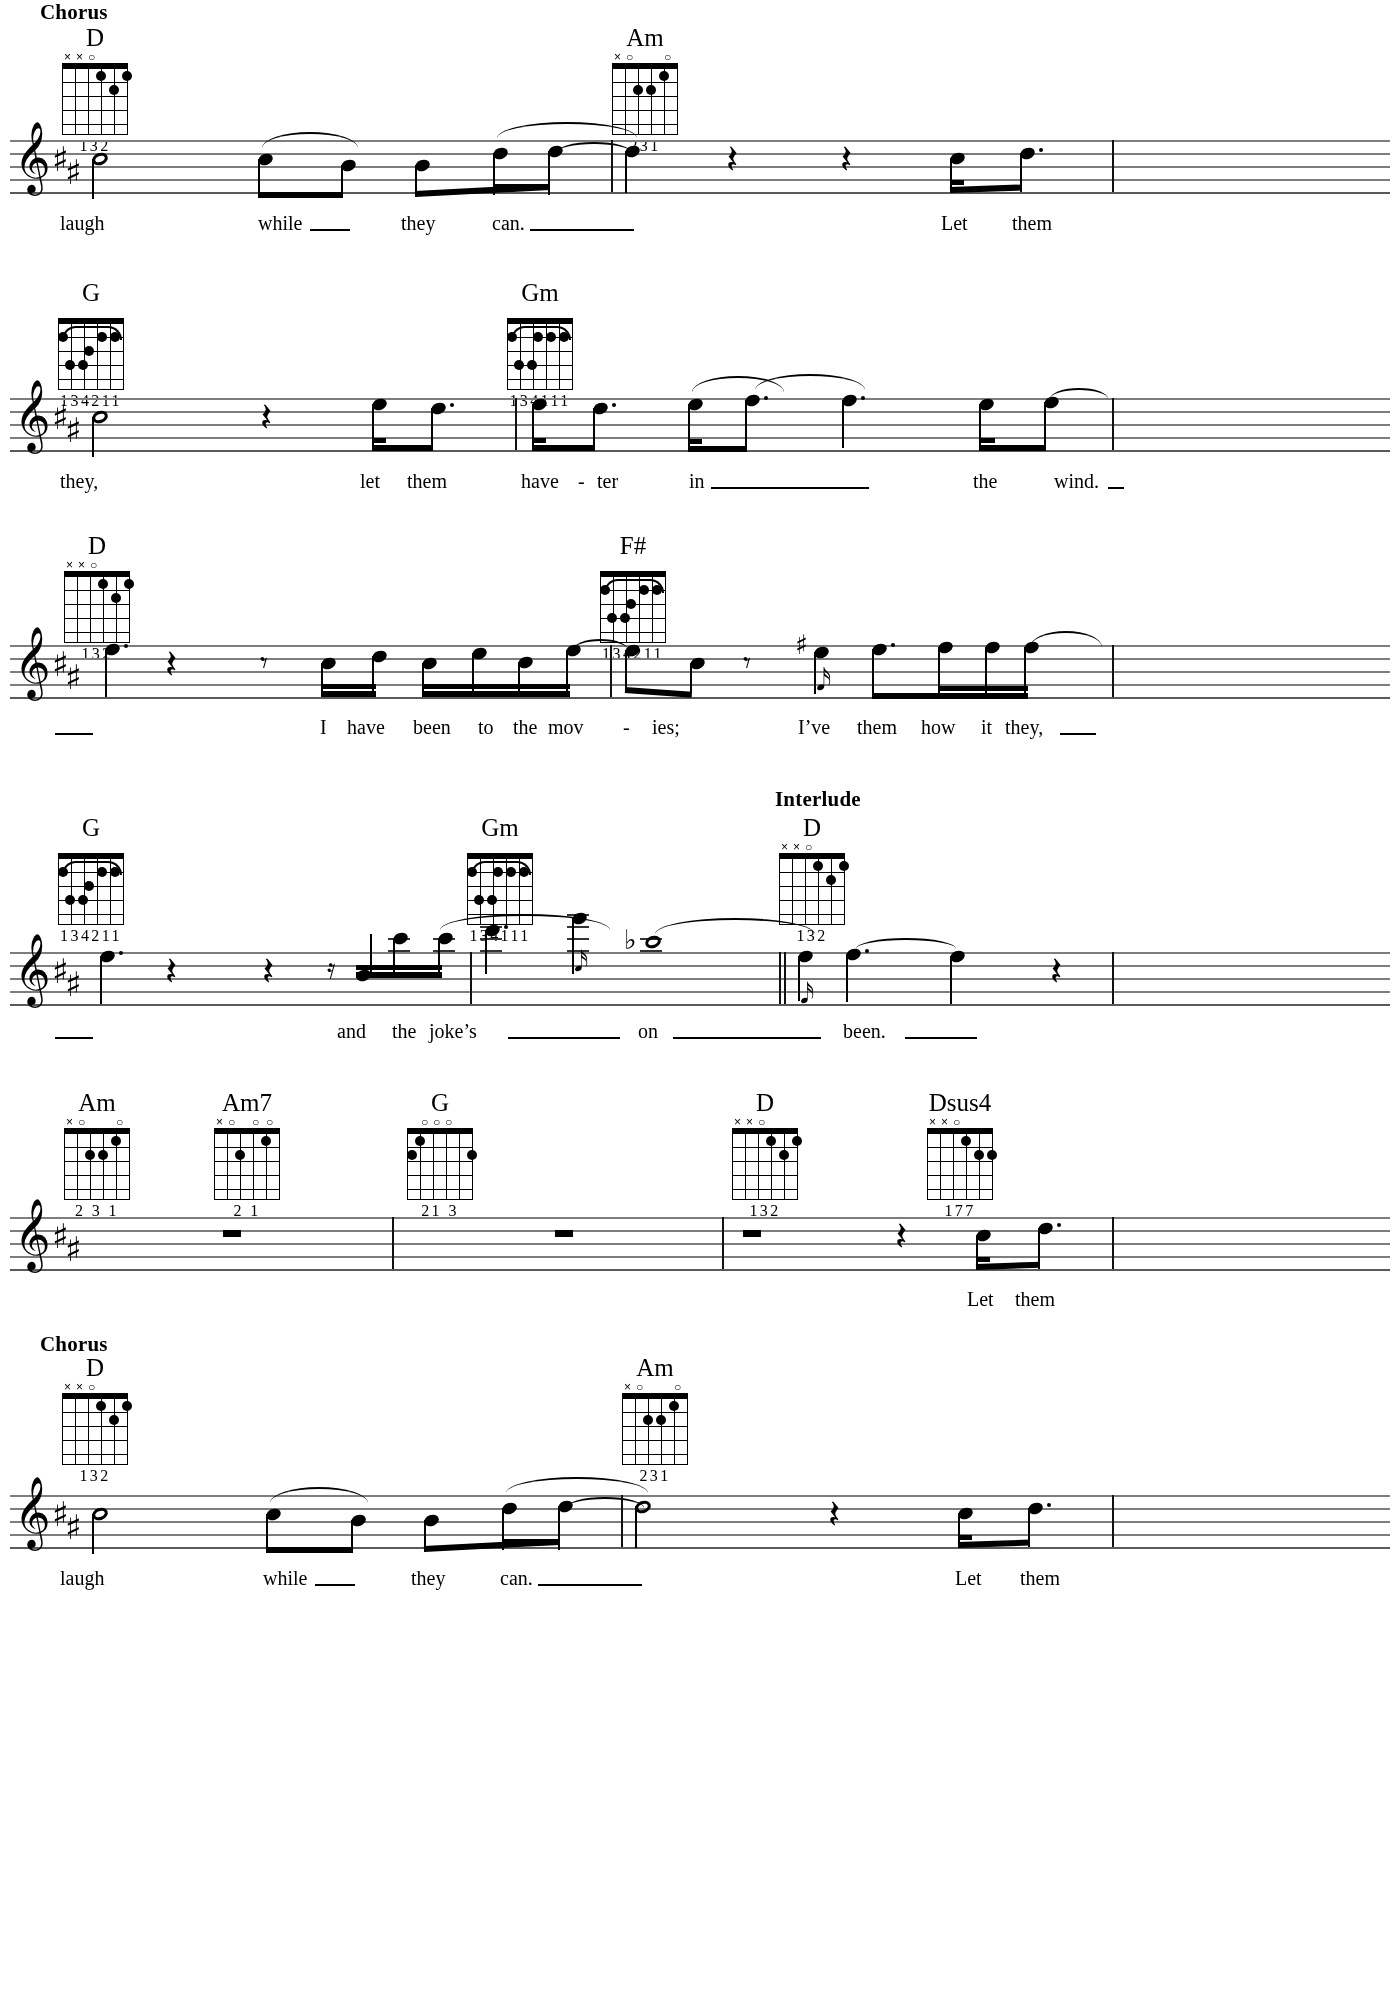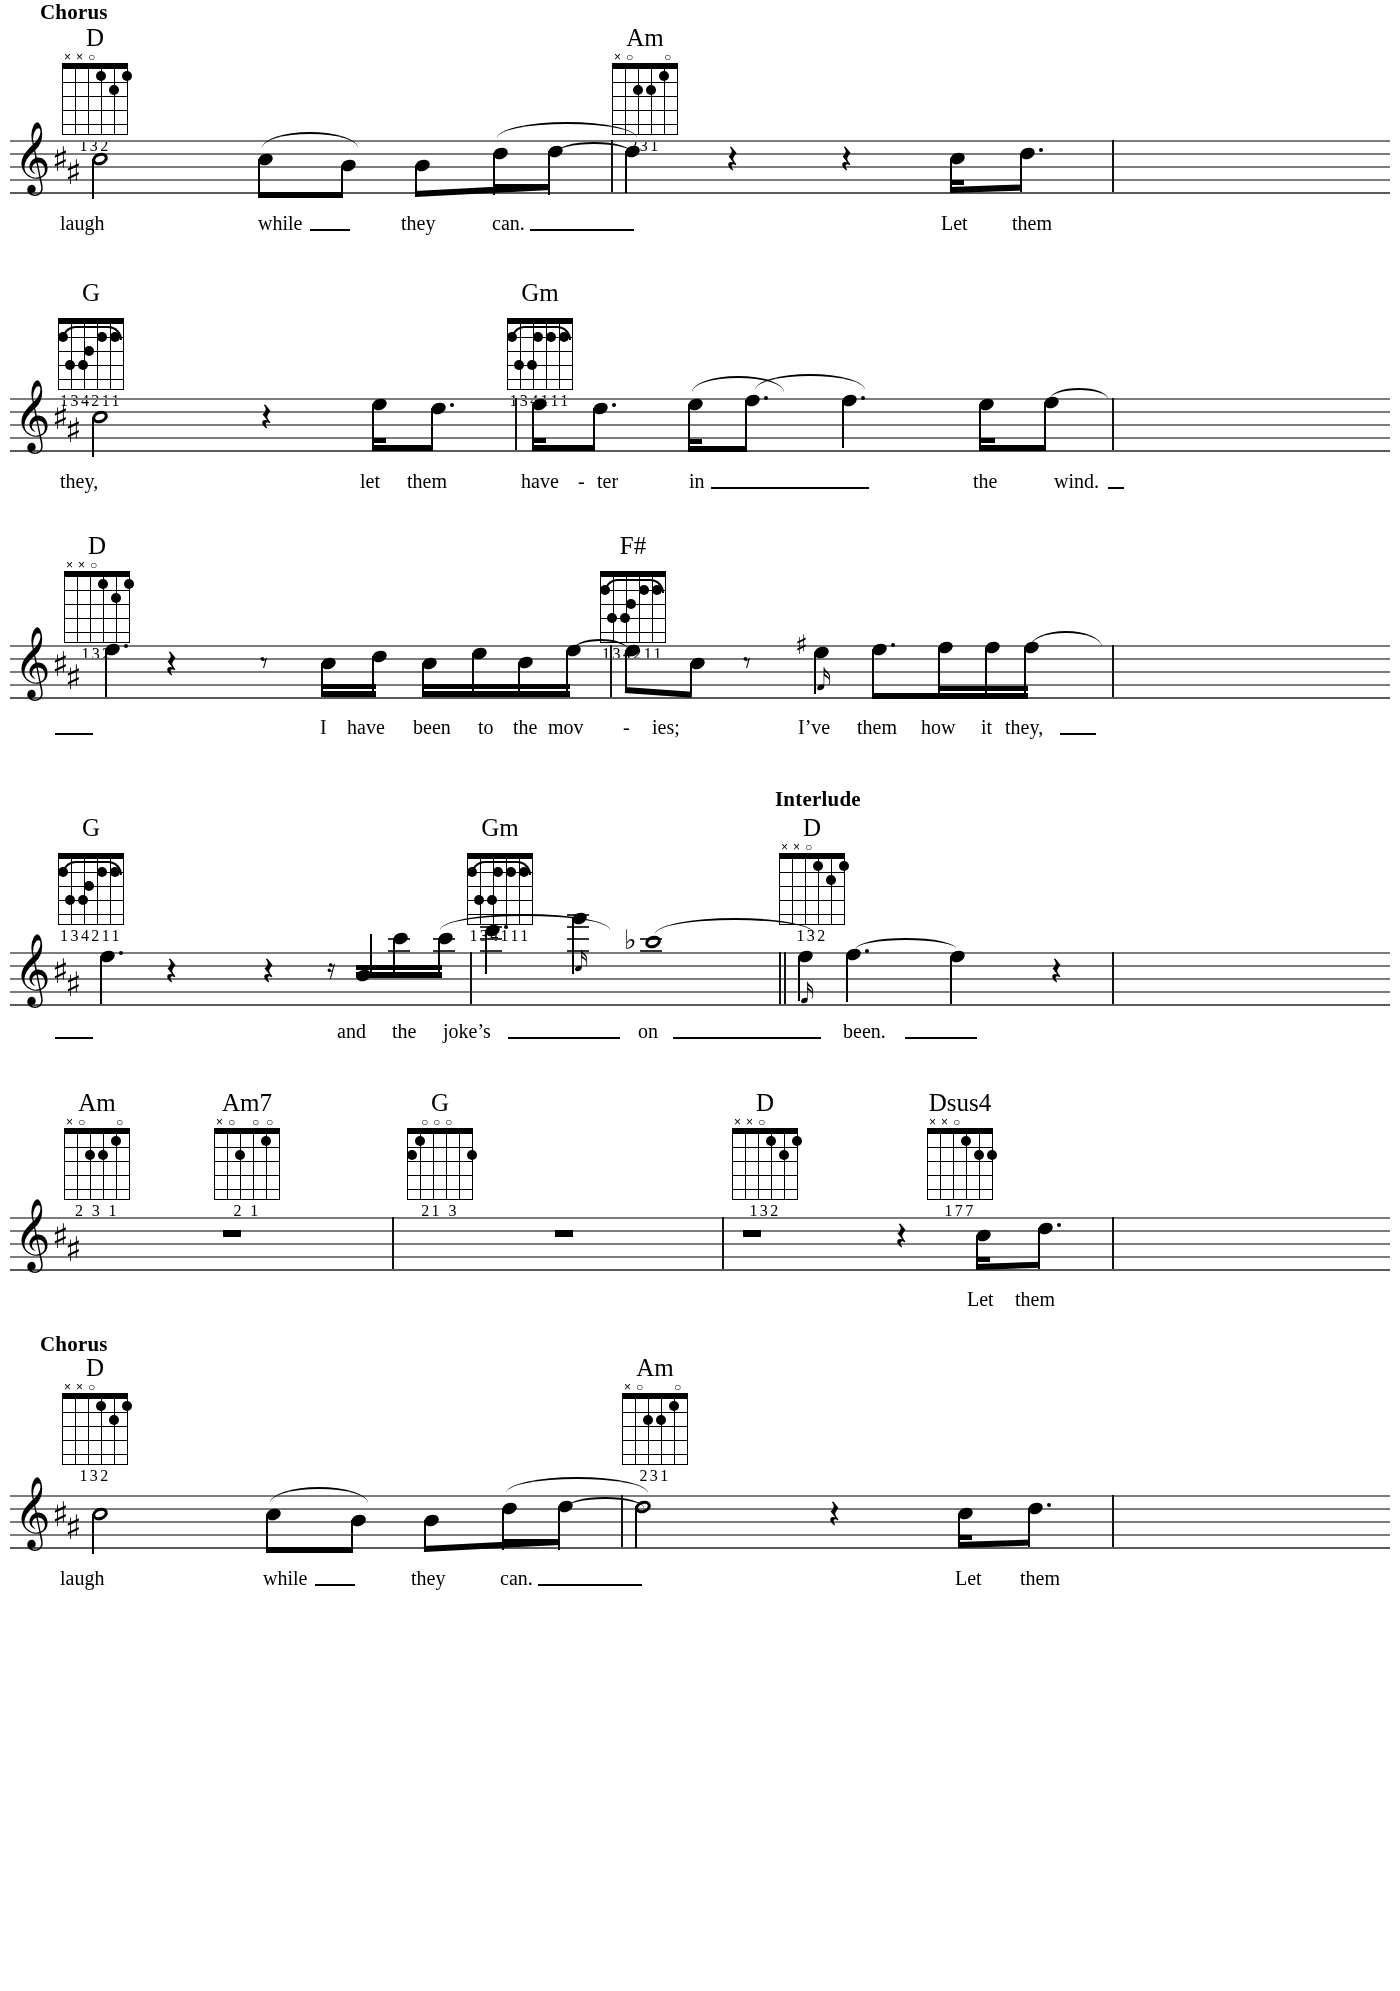--- a/index.html
+++ b/index.html
@@ -571,21 +571,21 @@
       <div class="stem" style="left:940px;top:4px;height:48px;"></div>
 
       <div class="rest" style="left:1040px;top:-1px;">𝄽</div>
 
       <div class="barline" style="left:1102px;"></div>
     </div>
 
     <div class="ext" style="left:55px;top:222px;width:38px;"></div>
     <div class="lyric" style="left:337px;top:205px;">and</div>
     <div class="lyric" style="left:392px;top:205px;">the</div>
-    <div class="lyric" style="left:443px;top:205px;">joke’s</div>
+    <div class="lyric" style="left:429px;top:205px;">joke’s</div>
     <div class="ext" style="left:508px;top:222px;width:112px;"></div>
     <div class="lyric" style="left:638px;top:205px;">on</div>
     <div class="ext" style="left:673px;top:222px;width:148px;"></div>
     <div class="lyric" style="left:843px;top:205px;">been.</div>
     <div class="ext" style="left:905px;top:222px;width:72px;"></div>
   </div>
 
   <div class="system" id="sys5" style="top:1090px;">
 
     <div class="chord" style="left:52px;top:0px;width:90px;">

